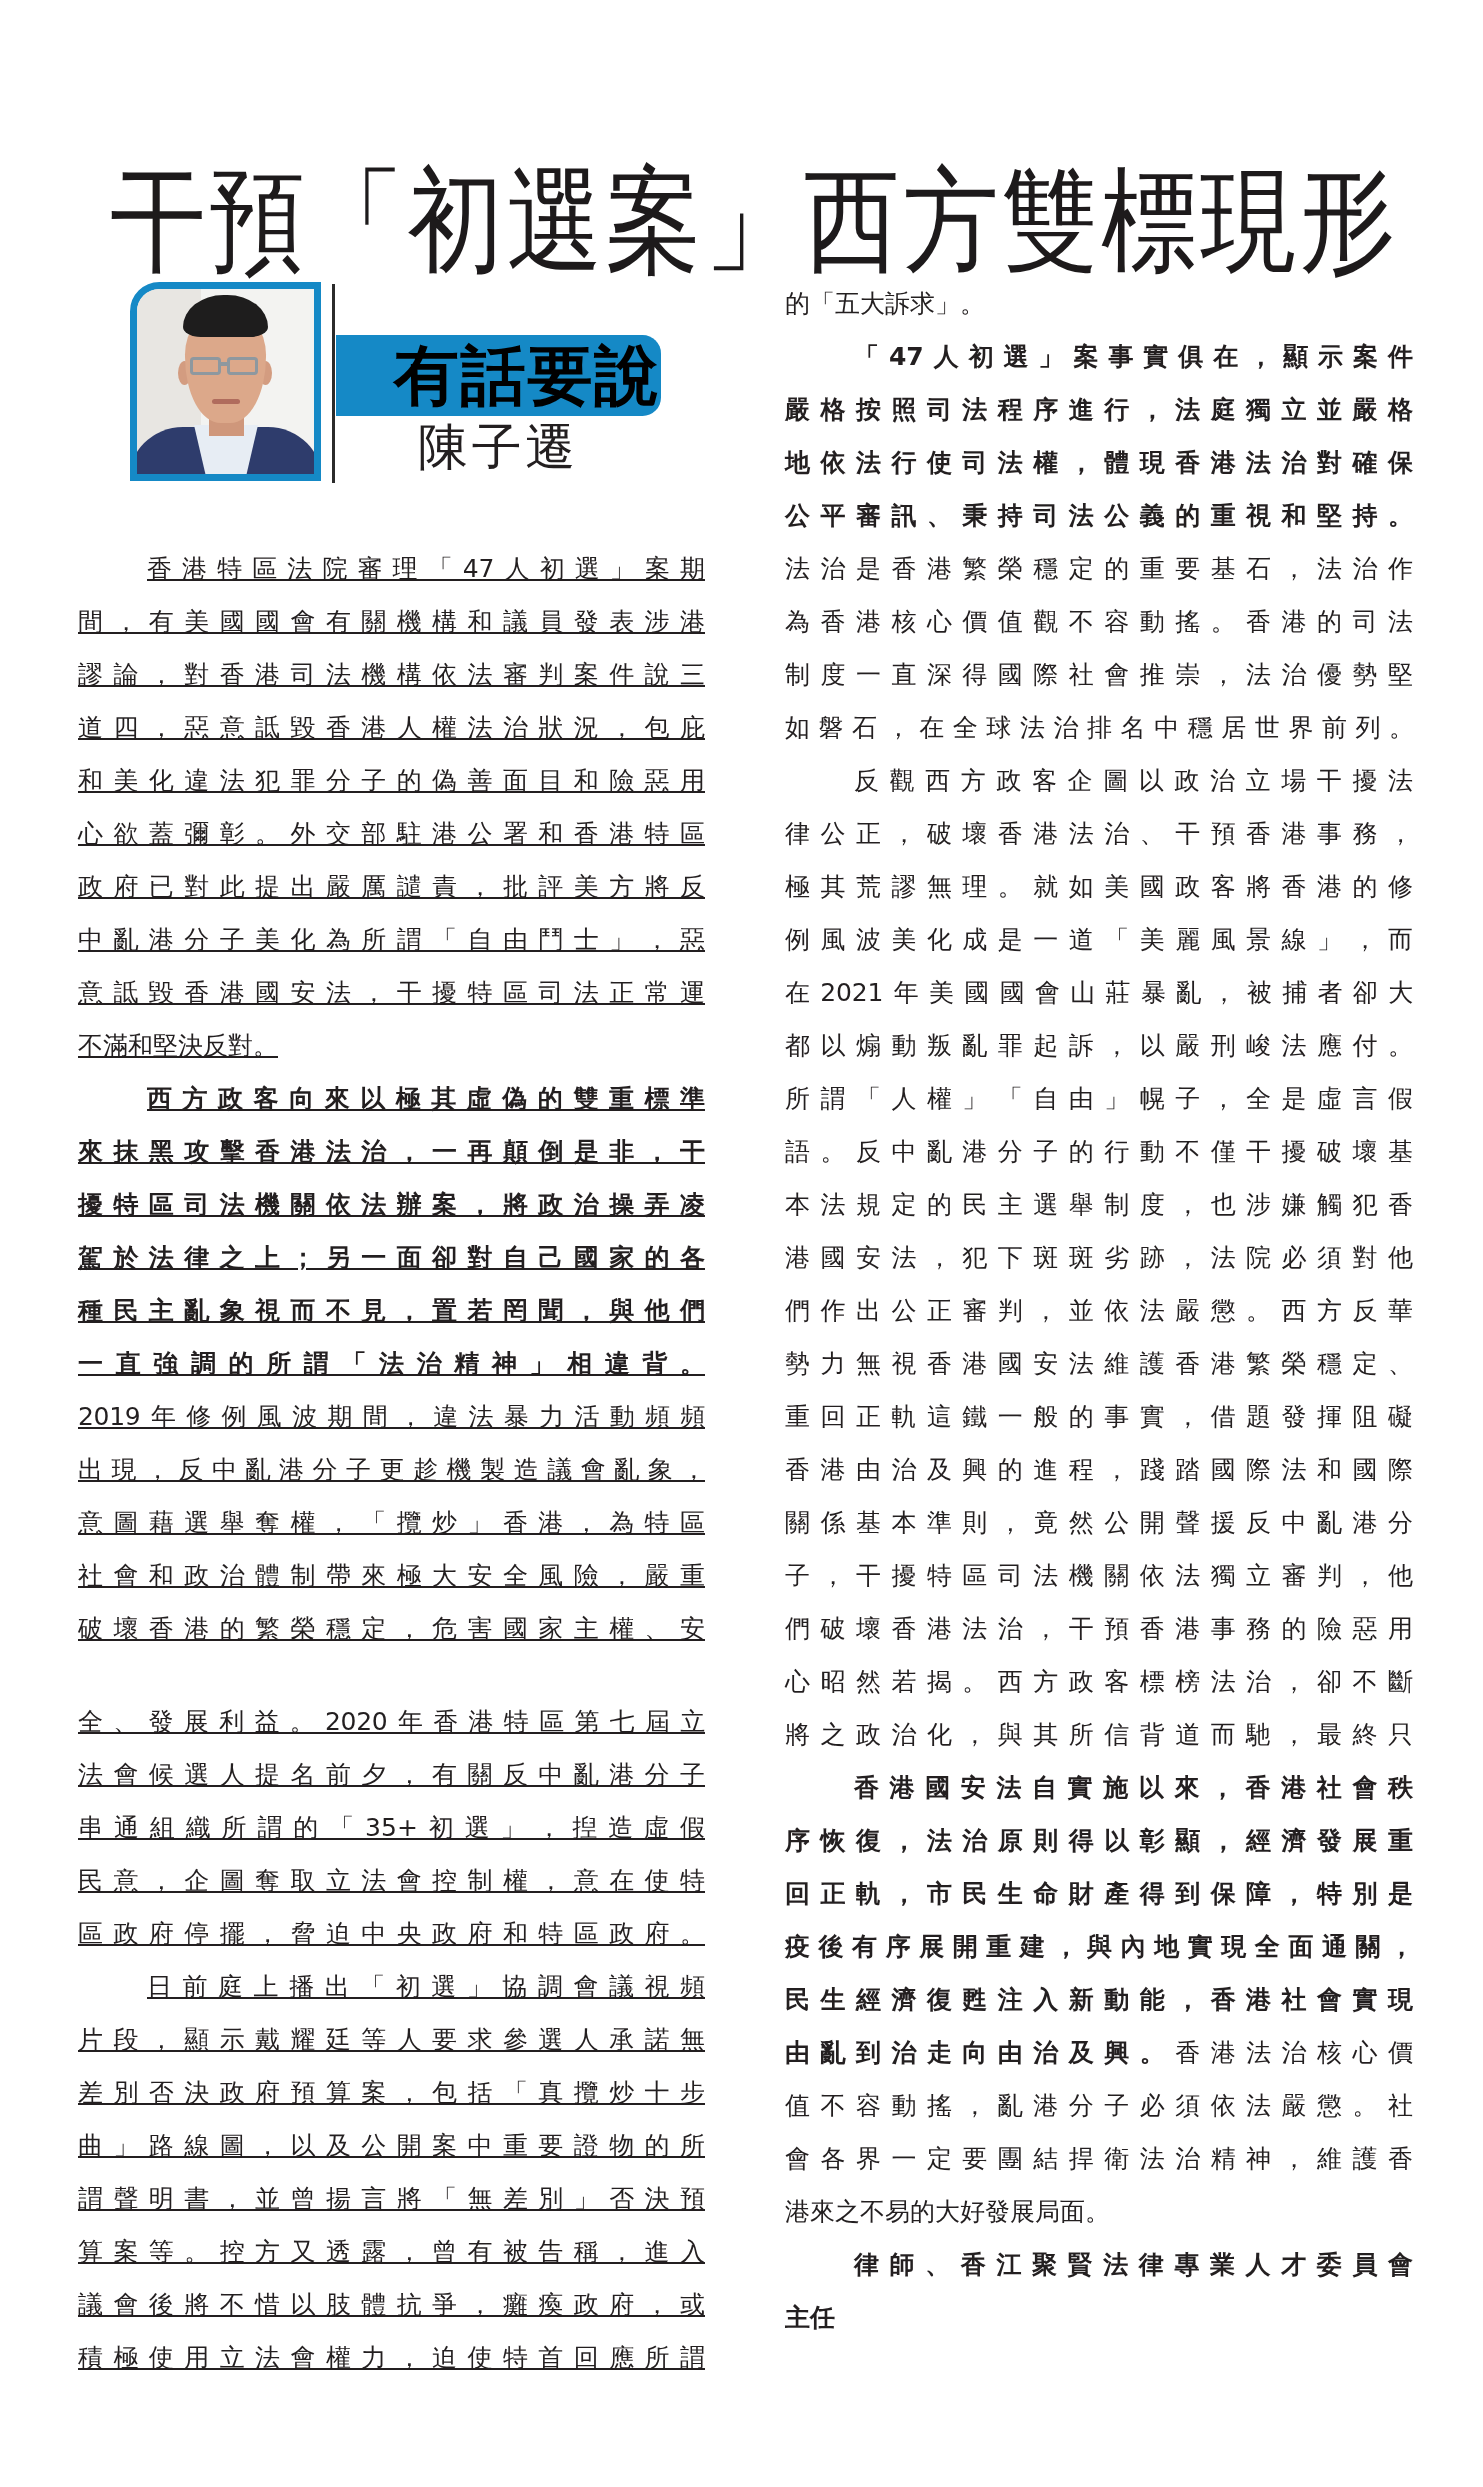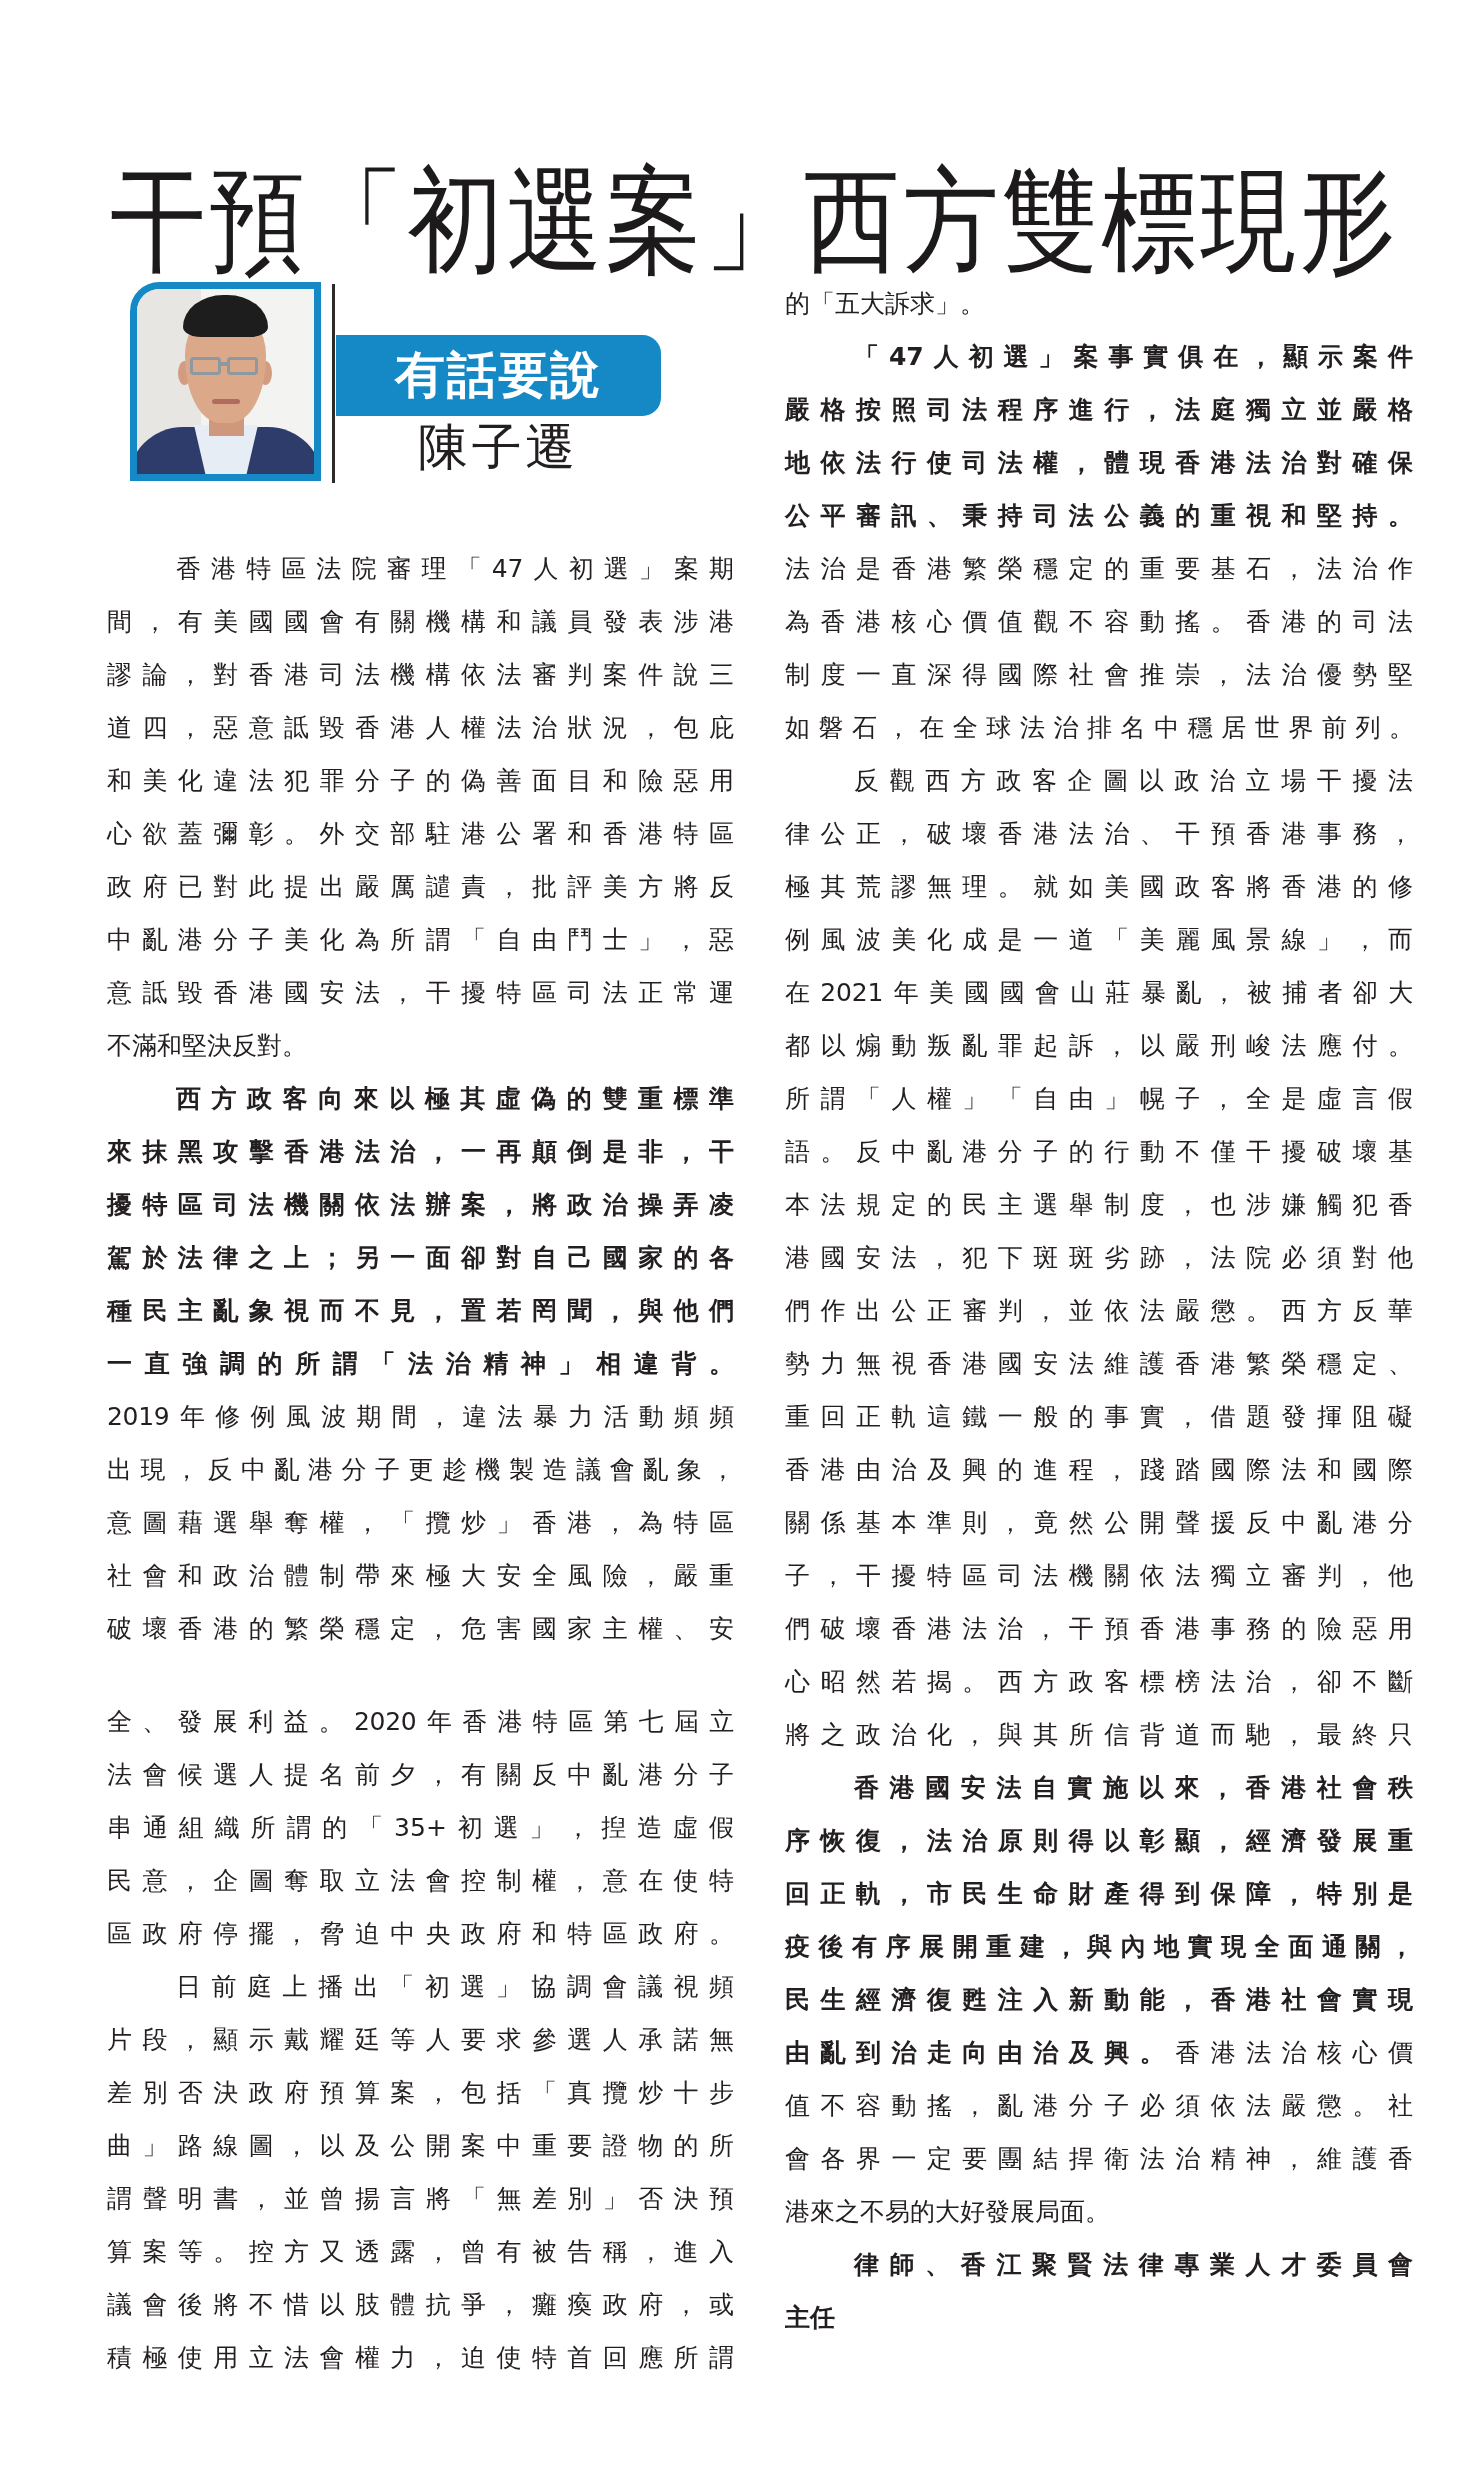--- a/index.html
+++ b/index.html
@@ -33,31 +33,31 @@
   .p-glass-l, .p-glass-r { top: 68px; width: 31px; height: 17.5px; border: 3.7px solid #8e989f; border-radius: 3.7px; box-sizing: border-box; }
   .p-glass-l { left: 53px; }
   .p-glass-r { left: 90px; }
   .p-bridge { left: 84px; top: 73px; width: 7.4px; height: 3.7px; background: #8e989f; }
   .p-mouth { left: 75px; top: 110px; width: 28px; height: 4.6px; background: #b06c5d; border-radius: 2.8px; }
 
   .divider { position: absolute; left: 332px; top: 284px; width: 2.8px; height: 199px; background: #2b2b2b; }
   .banner {
     position: absolute; left: 336px; top: 335px; width: 325px; height: 81px;
     background: #1589c6; border-radius: 0 18.4px 18.4px 0;
-    color: #ffffff; font-weight: bold; font-size: 50px; line-height: 81px;
-    text-align: center; letter-spacing: 1.8px;
+    color: #000000; font-weight: bold; font-size: 65px; line-height: 81px;
+    text-align: right; letter-spacing: 1.8px;
   }
   .author {
     position: absolute; left: 336px; top: 423px; width: 325px;
     font-size: 50px; line-height: 48px; text-align: center; letter-spacing: 3.7px;
   }
 
   
   .col { position: absolute; font-size: 25px; line-height: 53px; }
-  .col.left { left: 107px; top: 542px; width: 627px; }
+  .col.left { left: 78px; top: 542px; width: 627px; text-decoration: underline; }
   .col.right { left: 785px; top: 277px; width: 628px; }
   .ln {
     height: 53px; white-space: nowrap;
     text-align: justify; text-align-last: justify;
   }
   .ln.ind { padding-left: 69px; }
   .ln.end { text-align-last: left; }
   .b { font-weight: bold; }
 </style>
 </head>

